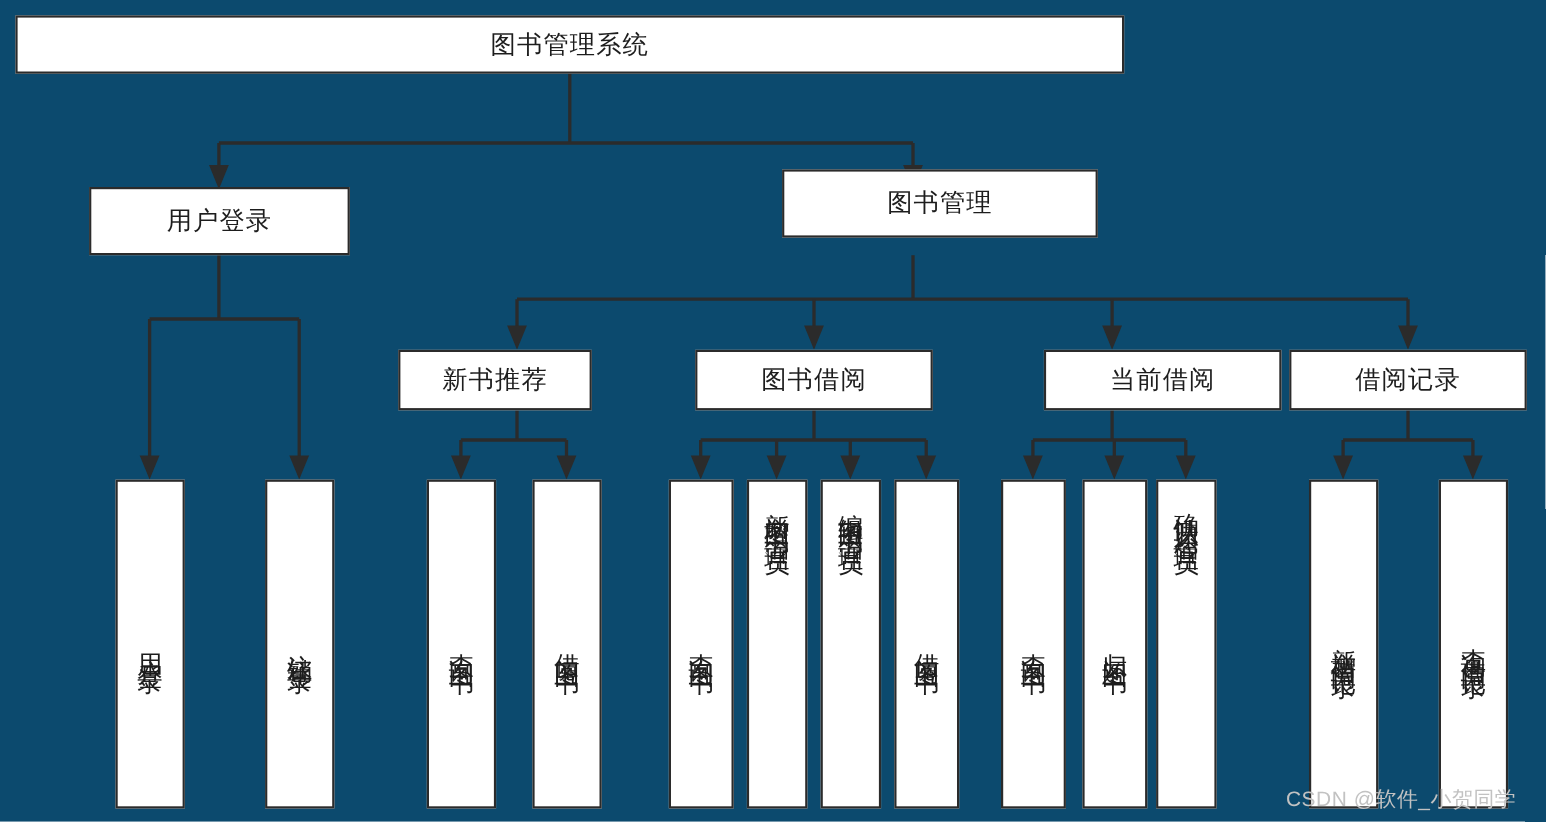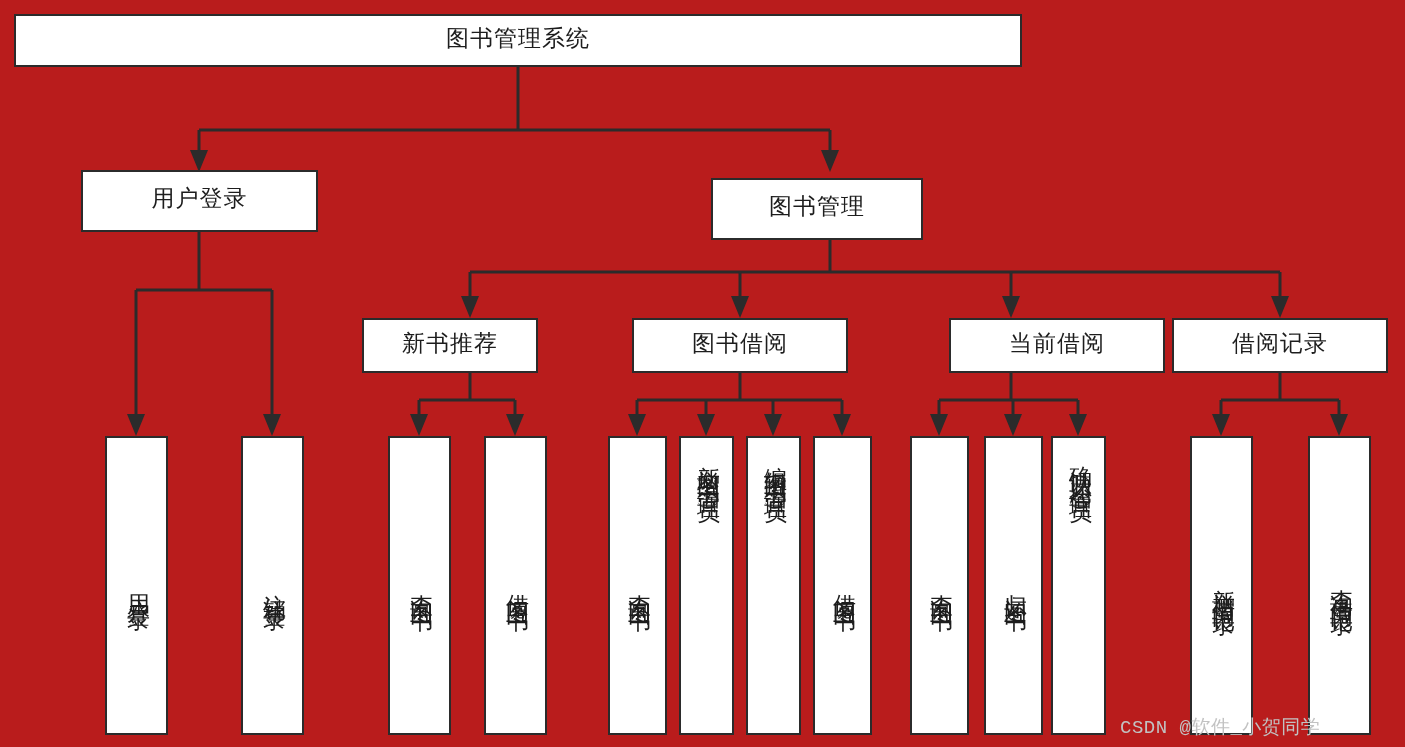--- a/index.html
+++ b/index.html
@@ -7,23 +7,22 @@
     padding: 0;
     background: #ffffff;
   }
   body {
     font-family: "Liberation Sans", "DejaVu Sans", sans-serif;
   }
   #canvas {
     position: relative;
     width: 1405px;
     height: 747px;
-    background: #b91c1c;
+    background: #0c4a6e;
     overflow: hidden;
-    font-family: Liberation Mono, monospace;
   }
   #edges {
     position: absolute;
     left: 0;
     top: 0;
     width: 1405px;
     height: 747px;
     pointer-events: none;
   }
   .node {
@@ -146,21 +145,21 @@
     </g>
   </svg>
 
   <div class="node horiz" style="left:14px; top:14px; width:1008px; height:53px;">
     <span>图书管理系统</span>
   </div>
 
   <div class="node horiz" style="left:81px; top:170px; width:237px; height:62px;">
     <span>用户登录</span>
   </div>
-  <div class="node horiz" style="left:711px; top:178px; width:212px; height:62px;">
+  <div class="node horiz" style="left:711px; top:154px; width:287px; height:62px;">
     <span>图书管理</span>
   </div>
 
   <div class="node horiz" style="left:362px; top:318px; width:176px; height:55px;">
     <span>新书推荐</span>
   </div>
   <div class="node horiz" style="left:632px; top:318px; width:216px; height:55px;">
     <span>图书借阅</span>
   </div>
   <div class="node horiz" style="left:903px; top:318px; width:216px; height:55px;margin-left:46px;">
@@ -203,15 +202,15 @@
   <div class="node vert tall-text" style="left:1051px; top:436px; width:55px; height:299px;">
     <span>确认归还（管理员）</span>
   </div>
   <div class="node vert" style="left:1190px; top:436px; width:63px; height:299px;">
     <span>新增借阅记录</span>
   </div>
   <div class="node vert" style="left:1308px; top:436px; width:63px; height:299px;">
     <span>查询借阅记录</span>
   </div>
 
-  <div class="watermark" style="left:1120px; top:714px;">CSDN @软件_小贺同学</div>
+  <div class="watermark" style="left:1169px; top:714px;">CSDN @软件_小贺同学</div>
 
 </div>
 
 </body></html>

